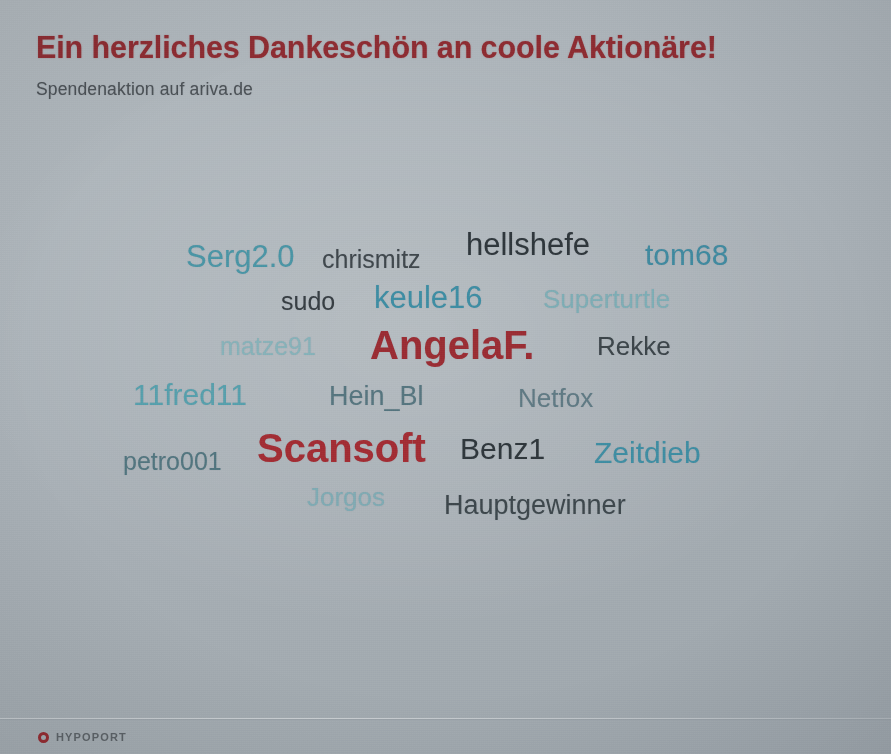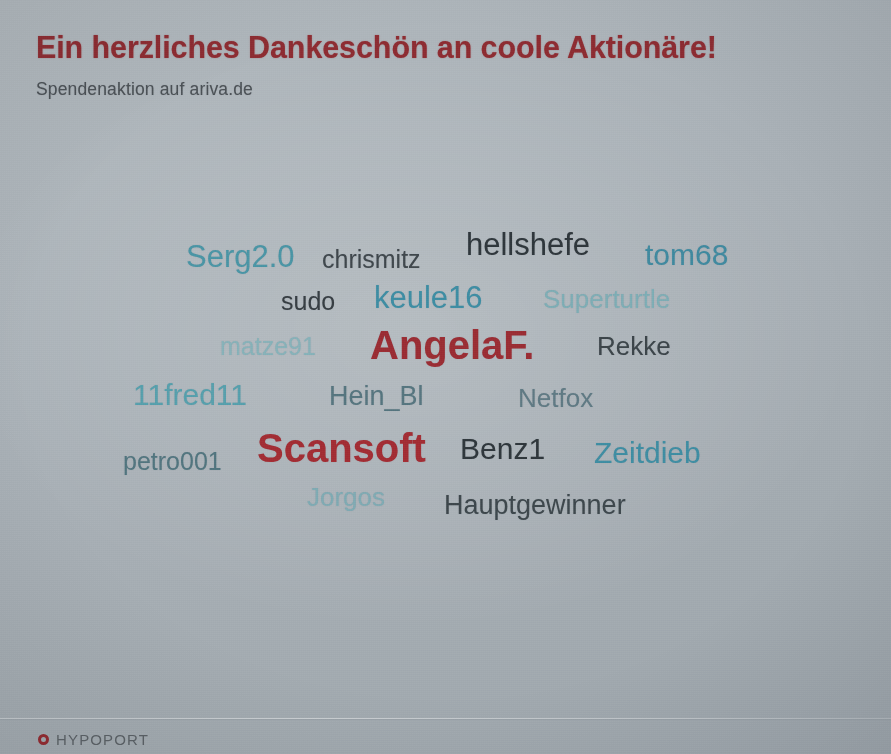--- a/index.html
+++ b/index.html
@@ -119,22 +119,22 @@
 
   #hypoport-mark {
     width: 11px;
     height: 11px;
     border-radius: 50%;
     border: 3px solid #8b2a30;
     background: transparent;
   }
 
   #hypoport-word {
-    font-size: 15px;
-    font-weight: normal;
+    font-size: 11px;
+    font-weight: bold;
     letter-spacing: 1.15px;
     color: #585e63;
   }
 </style>
 </head>
 <body>
 
 <div id="slide">
 
   <div id="header">

